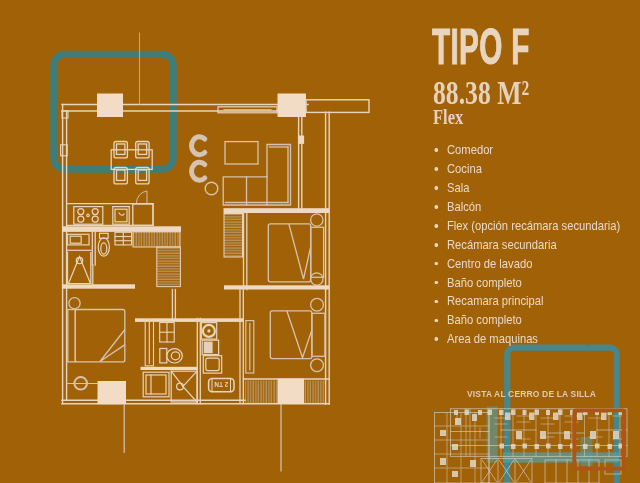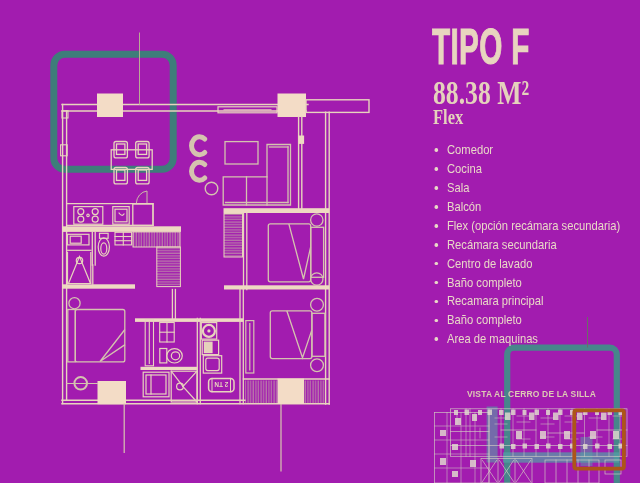--- a/index.html
+++ b/index.html
@@ -1,16 +1,16 @@
 <!DOCTYPE html>
 <html><head>
 <meta charset="utf-8">
 <style>
   html,body{margin:0;padding:0;background:#333231;}
-  .page{position:relative;width:640px;height:483px;background:#a21caf;overflow:hidden;font-family:"Liberation Sans",sans-serif;}
+  .page{position:relative;width:640px;height:483px;background:#a16207;overflow:hidden;font-family:"Liberation Sans",sans-serif;}
   .title{position:absolute;left:432px;top:22px;color:#e8d5bf;font-weight:bold;font-size:49.3px;line-height:1;letter-spacing:0.5px;-webkit-text-stroke:1.1px #e8d5bf;transform:scaleX(0.603);transform-origin:left top;white-space:nowrap;}
   .area{position:absolute;left:432.5px;top:76px;color:#e5d2bc;font-family:"Liberation Serif",serif;font-weight:bold;font-size:34px;line-height:1;transform:scaleX(0.755);transform-origin:left top;white-space:nowrap;}
   .flex{position:absolute;left:433px;top:105.8px;color:#e5d2bc;font-family:"Liberation Serif",serif;font-weight:bold;font-size:22px;line-height:1;transform:scaleX(0.75);transform-origin:left top;}
   .list{position:absolute;left:447px;top:141.2px;color:#e9d9c7;font-size:12.6px;line-height:18.9px;}
   .list div{position:relative;white-space:nowrap;transform:scaleX(0.89);transform-origin:left center;}
   .list div:before{content:"";position:absolute;left:-14px;top:7.2px;width:3.6px;height:3.6px;border-radius:50%;background:#e9d9c7;}
   .vista{position:absolute;left:467px;top:389px;color:#ddcab4;font-size:9.8px;line-height:1;font-weight:bold;letter-spacing:0.2px;transform:scaleX(0.865);transform-origin:left top;white-space:nowrap;}
 </style>
 </head>
 <body>

